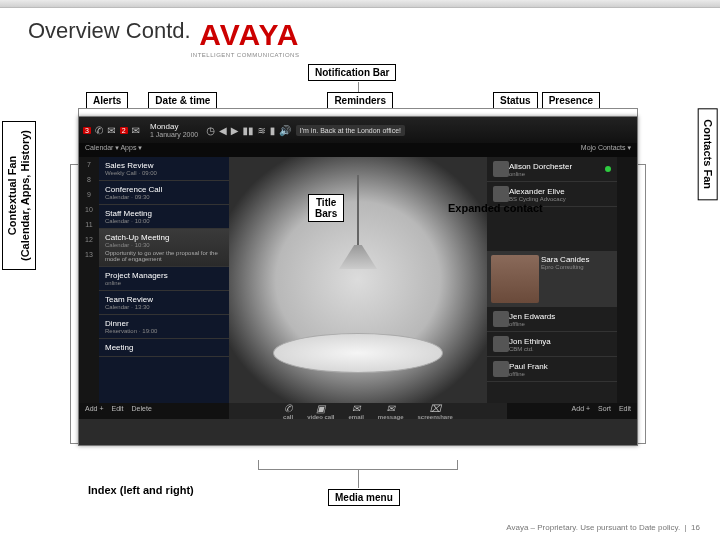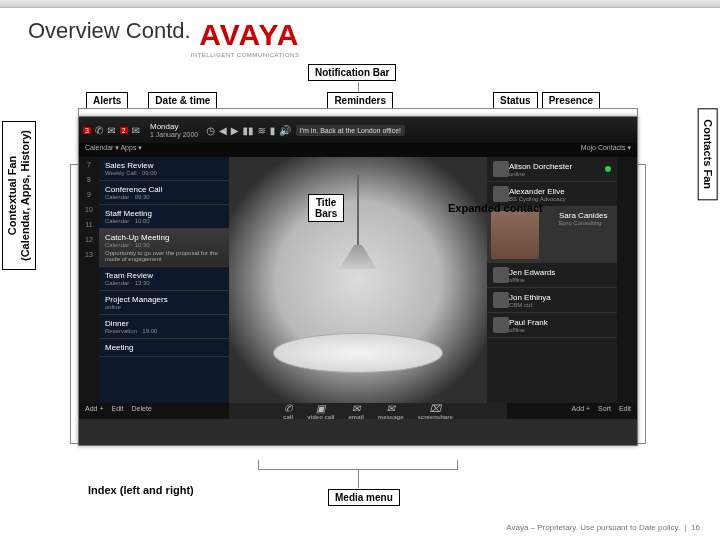--- a/index.html
+++ b/index.html
@@ -63,21 +63,21 @@
   .center-col { flex:1; background:radial-gradient(ellipse at center, #dcdcdc 0%, #b8b8b8 45%, #2f2f2f 80%); position:relative;}
   .lamp { position:absolute; top:18px; left:50%; transform:translateX(-50%); width:2px; height:70px; background:#666;}
   .lamp::after{ content:""; position:absolute; top:70px; left:-18px; width:38px; height:24px; background:linear-gradient(#999,#ccc); clip-path:polygon(40% 0,60% 0,100% 100%,0 100%);}
   .disc { position:absolute; bottom:30px; left:50%; transform:translateX(-50%); width:170px; height:40px; background:radial-gradient(ellipse at center,#f5f5f5,#ccc); border-radius:50%; border:1px solid #aaa;}
   .contacts-col { width:130px; background:#1e1e1e; display:flex; flex-direction:column;}
   .contact-item { padding:4px 6px; border-bottom:1px solid #333; display:flex; align-items:center;}
   .avatar { width:16px; height:16px; background:#555; border-radius:2px;}
   .avatar.big { width:48px; height:48px; background:linear-gradient(#8a6a5a,#6a4a3a);}
   .ci-t { color:#fff; font-size:8px;}
   .ci-s { color:#888; font-size:6px;}
-  .expanded { background:#333; padding:4px; display:flex; gap:20px;}
+  .expanded { background:#333; padding:4px; display:flex; gap:2px;margin-top:44px;}
   .presence-dot{ width:6px;height:6px;border-radius:50%; background:#2ecc40; margin-left:auto;}
 
   .footer-row { display:flex; height:16px; background:#111; color:#bbb; font-size:7px;}
   .fr-left { width:150px; padding:2px 6px; display:flex; gap:8px;}
   .fr-center { flex:1; display:flex; justify-content:center; gap:14px; align-items:center; background:#222;}
   .fr-center span{ display:flex; flex-direction:column; align-items:center; font-size:6px; color:#999;}
   .fr-right { width:130px; padding:2px 6px; display:flex; gap:8px; justify-content:flex-end;}
 
   
   .vlabel-left {
@@ -189,26 +189,26 @@
         <div class="app-item">
             <div class="app-t">Staff Meeting</div>
             <div class="app-s">Calendar · 10:00</div>
           </div>
         <div class="app-item sel">
           <div class="app-t">Catch-Up Meeting</div>
             <div class="app-s">Calendar · 10:30</div>
           <div class="app-s" style="color:#aaa;margin-top:2px">Opportunity to go over the proposal for the mode of engagement</div>
         </div>
         <div class="app-item">
+            <div class="app-t">Project Managers</div>
+            <div class="app-s">online</div>
+          </div>
+        <div class="app-item">
             <div class="app-t">Team Review</div>
             <div class="app-s">Calendar · 13:30</div>
-          </div>
-        <div class="app-item">
-            <div class="app-t">Project Managers</div>
-            <div class="app-s">online</div>
           </div>
         <div class="app-item">
             <div class="app-t">Dinner</div>
             <div class="app-s">Reservation · 19:00</div>
           </div>
         <div class="app-item">
             <div class="app-t">Meeting</div>
           </div>
       </div>
       <div class="center-col">

